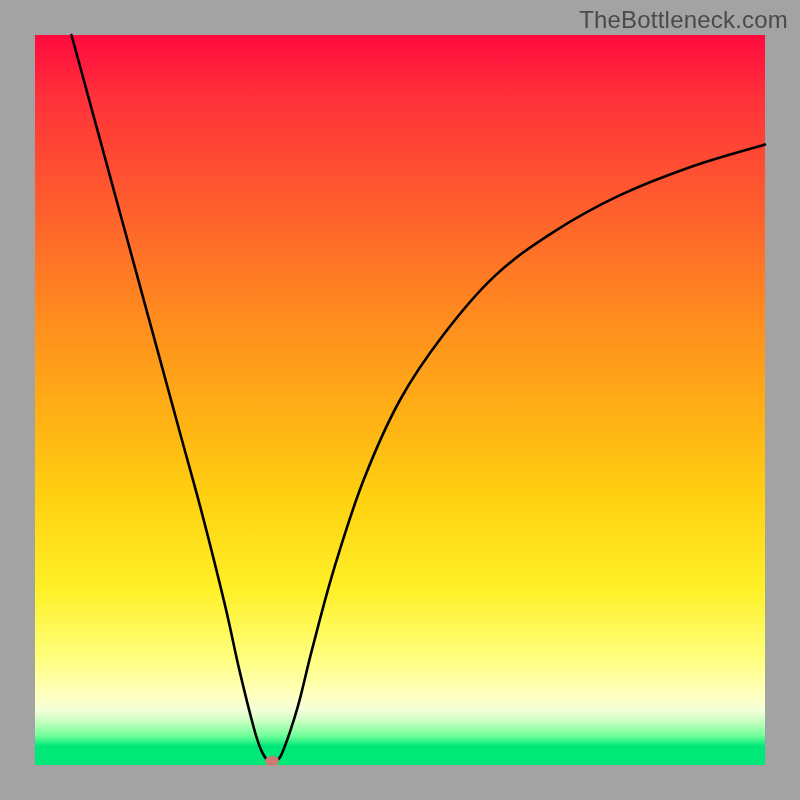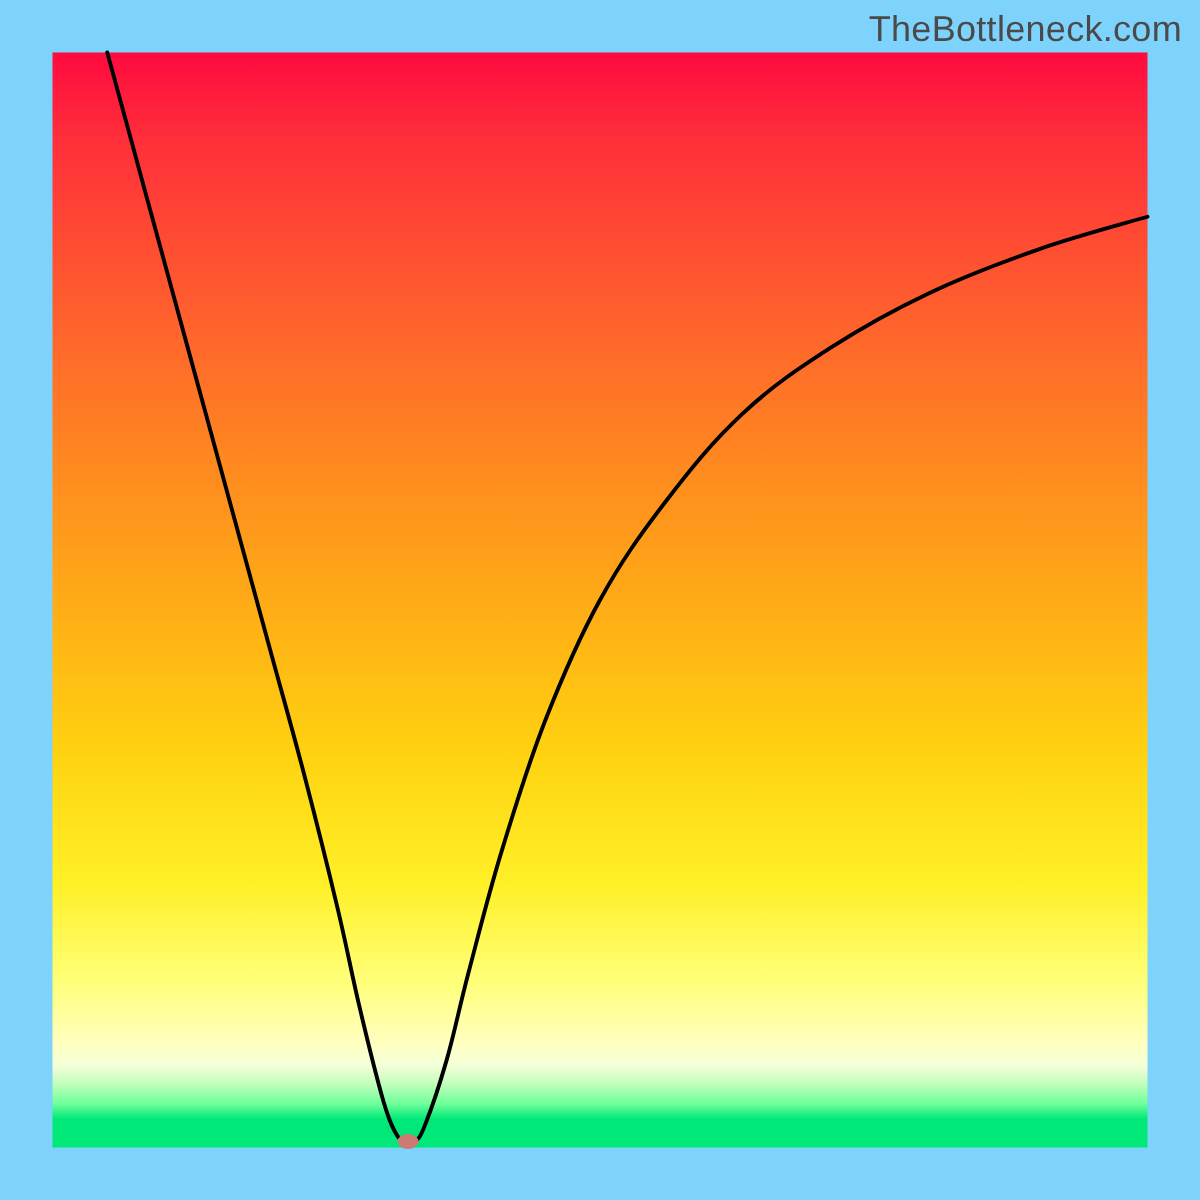--- a/index.html
+++ b/index.html
@@ -10,21 +10,21 @@
     background: #000;
     overflow: hidden;
     font-family: Arial, Helvetica, sans-serif;
   }
   .frame {
     position: absolute;
     left: 0;
     top: 0;
     width: 800px;
     height: 800px;
-    background: #7dd3fc;
+    background: #a3a3a3;
   }
   .plot-area {
     position: absolute;
     left: 35px;
     top: 35px;
     width: 730px;
     height: 730px;
     
     background: linear-gradient(to bottom,
       #ff0a3f 0%,

